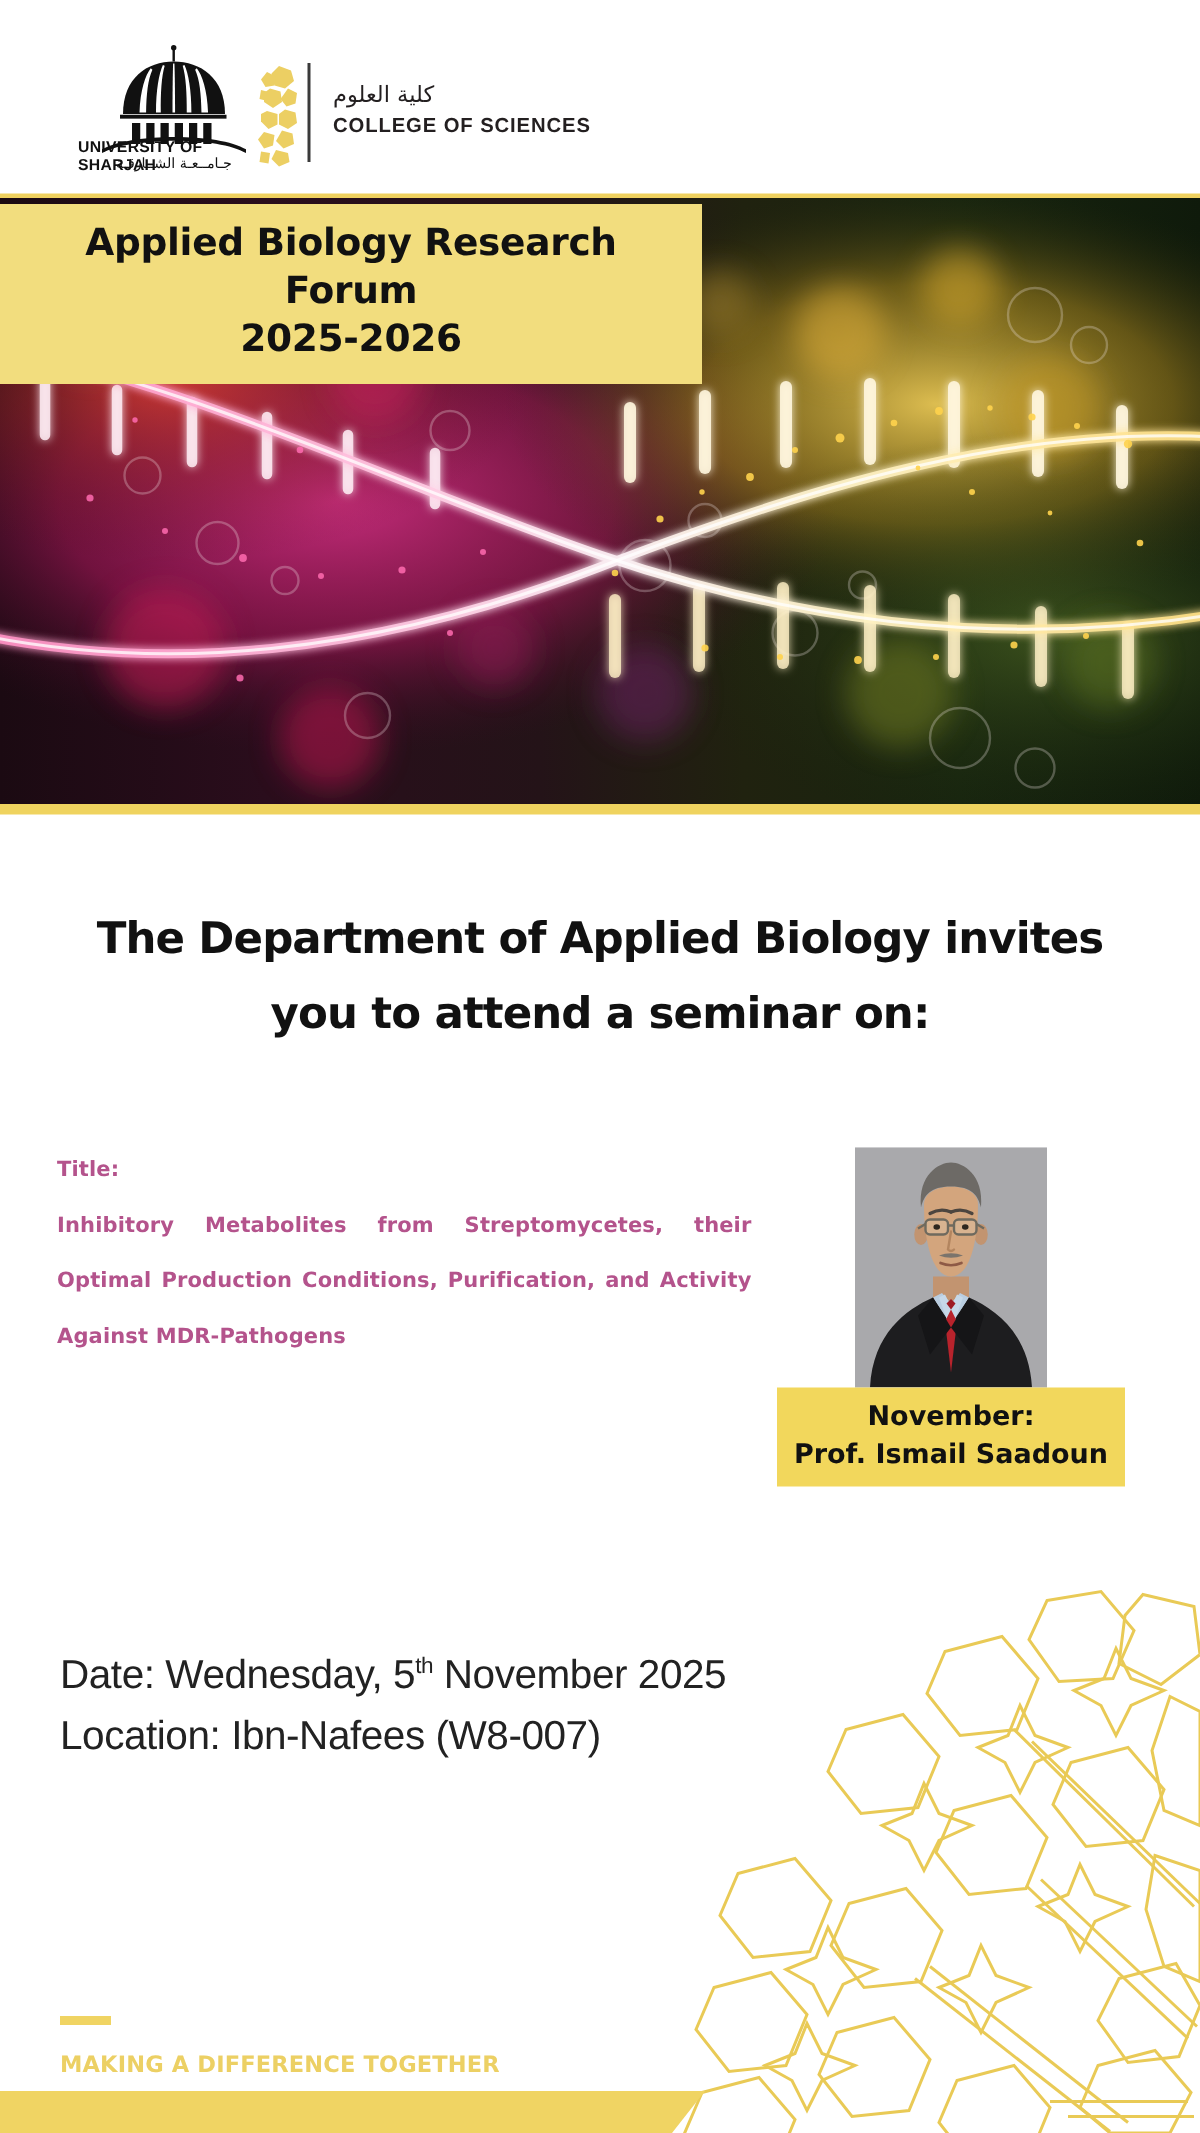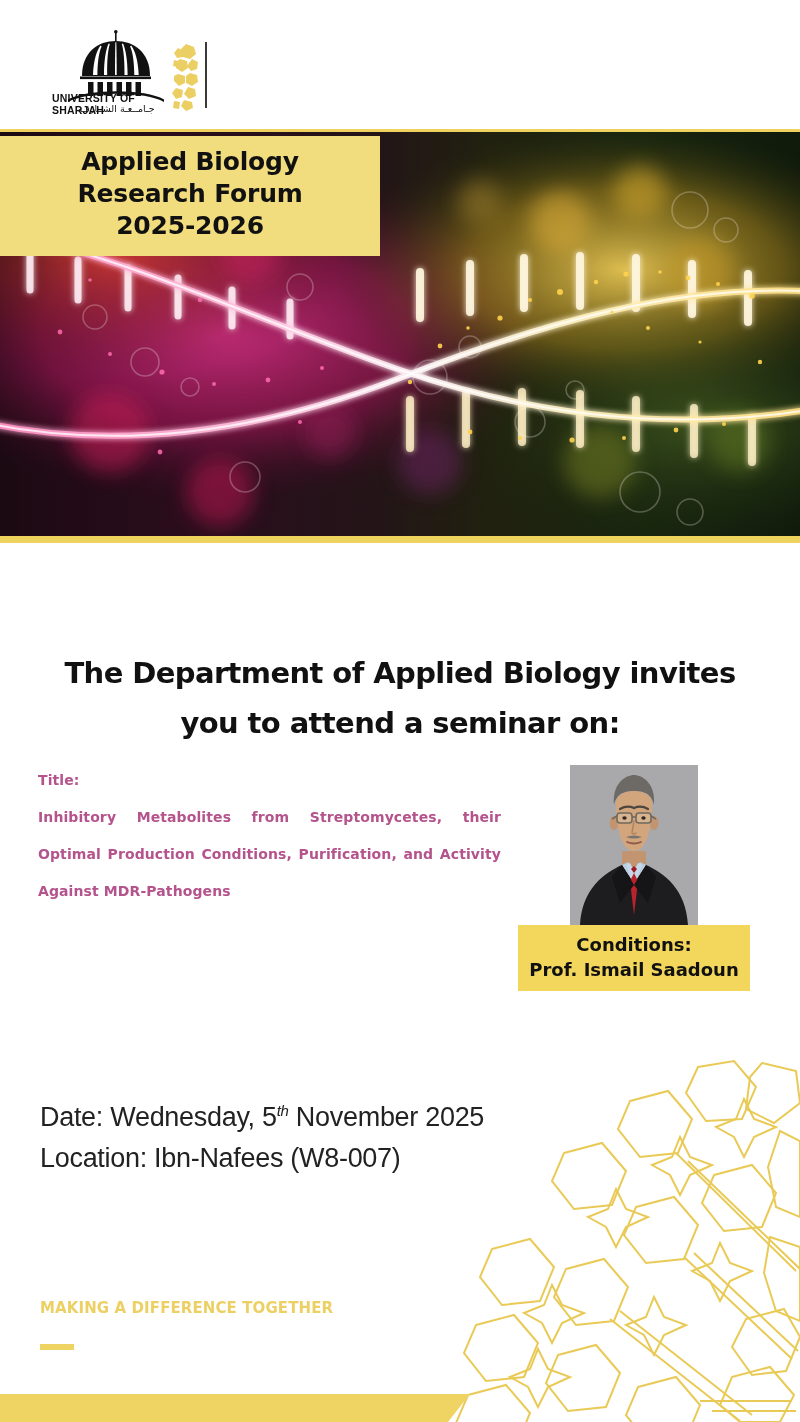--- a/index.html
+++ b/index.html
@@ -88,21 +88,21 @@
     left: 0; top: 536px;
     width: 800px; height: 7px;
     background: #efd35f;
     z-index: 4;
   }
 
   
   .title-banner {
     position: absolute;
     left: 0; top: 136px;
-    width: 380px;
+    width: 468px;
     padding: 10px 26px 14px 26px;
     box-sizing: border-box;
     background: #f2dd7e;
     z-index: 5;
     text-align: center;
   }
   .title-banner-line {
     color: #111111;
     font-family: "DejaVu Sans", sans-serif;
     font-weight: bold;
@@ -118,21 +118,20 @@
     width: 800px;
     text-align: center;
     color: #111111;
     font-family: "DejaVu Sans", sans-serif;
     font-weight: bold;
     font-size: 29px;
     line-height: 50px;
     letter-spacing: -0.6px;
     padding: 0 34px;
     box-sizing: border-box;
-    margin-top: 48px;
   }
 
   
   .title-block {
     position: absolute;
     left: 38px; top: 762px;
     width: 463px;
     color: #b4538c;
     font-family: "DejaVu Sans", sans-serif;
     font-weight: bold;
@@ -182,21 +181,21 @@
     width: 620px;
     color: #222222;
     font-family: "Liberation Sans", sans-serif;
     font-weight: 300;
     font-size: 27px;
     line-height: 41px;
     letter-spacing: -0.3px;
     z-index: 3;
   }
   .details div { white-space: nowrap; }
-  .details sup { font-size: 15px; vertical-align: super; font-style: italic; }
+  .details sup { font-size: 15px; vertical-align: super; }
 
   
   .pattern {
     position: absolute;
     right: 0; bottom: 0;
     width: 360px; height: 365px;
     z-index: 1;
     pointer-events: none;
   }
   .pattern svg { display: block; width: 360px; height: 365px; }
@@ -204,21 +203,21 @@
   
   .footer-dash {
     position: absolute;
     left: 40px; top: 1344px;
     width: 34px; height: 6px;
     background: #f0d463;
     z-index: 3;
   }
   .footer-tagline {
     position: absolute;
-    left: 40px; top: 1299px;
+    left: 40px; top: 1367px;
     color: #ecd064;
     font-family: "DejaVu Sans", sans-serif;
     font-weight: bold;
     font-size: 15px;
     letter-spacing: 0.1px;
     z-index: 3;
   }
   .footer-bar {
     position: absolute;
     left: 0; bottom: 0;
@@ -281,20 +280,24 @@
           <path d="M6 32 L13 34 L13 41 L7 44 L2 39 L2 34 Z"></path>
           <path d="M16 45 L23 47 L24 54 L17 57 L12 52 Z"></path>
           <path d="M4 46 L11 48 L10 55 L4 57 L0 51 Z"></path>
           <path d="M12 58 L20 60 L21 66 L14 69 L9 64 Z"></path>
           <path d="M2 59 L8 60 L7 67 L1 66 Z"></path>
         </g>
       </svg>
     </div>
     <div class="logo-divider"></div>
 
+    <div class="cos-text">
+      <div class="cos-ar">كلية العلوم</div>
+      <div class="cos-en">COLLEGE OF SCIENCES</div>
+    </div>
   </div>
 
   <div class="hero-top-rule"></div>
   <div class="hero">
     <svg viewBox="0 0 800 404" xmlns="http://www.w3.org/2000/svg" preserveAspectRatio="none">
       <defs>
         <linearGradient id="bgGrad" x1="0" y1="0" x2="1" y2="0">
           <stop offset="0%" stop-color="#1b0a12"></stop>
           <stop offset="22%" stop-color="#2a0d1c"></stop>
           <stop offset="45%" stop-color="#241318"></stop>
@@ -511,21 +514,21 @@
         <ellipse cx="73.5" cy="53" rx="2.2" ry="1.8" fill="#2e2720"></ellipse>
 
         <path d="M64 56 L62 68 q2 2 4 0" stroke="#b3855f" stroke-width="1.6" fill="none" stroke-linecap="round"></path>
 
         <path d="M56 72 q8 -3 16 0 q-8 3 -16 0 z" fill="#7b746c"></path>
 
         <path d="M57 77 q7 3 14 0" stroke="#8e5a46" stroke-width="1.8" fill="none" stroke-linecap="round"></path>
       </svg>
     </div>
     <div class="presenter-caption">
-      <div>Conditions:</div>
+      <div>November:</div>
       <div>Prof. Ismail Saadoun</div>
     </div>
   </div>
 
   <div class="details">
     <div><span>Date: Wednesday,  5</span><sup>th</sup><span> November 2025</span></div>
     <div>Location: Ibn-Nafees (W8-007)</div>
   </div>
 
   <div class="pattern">

